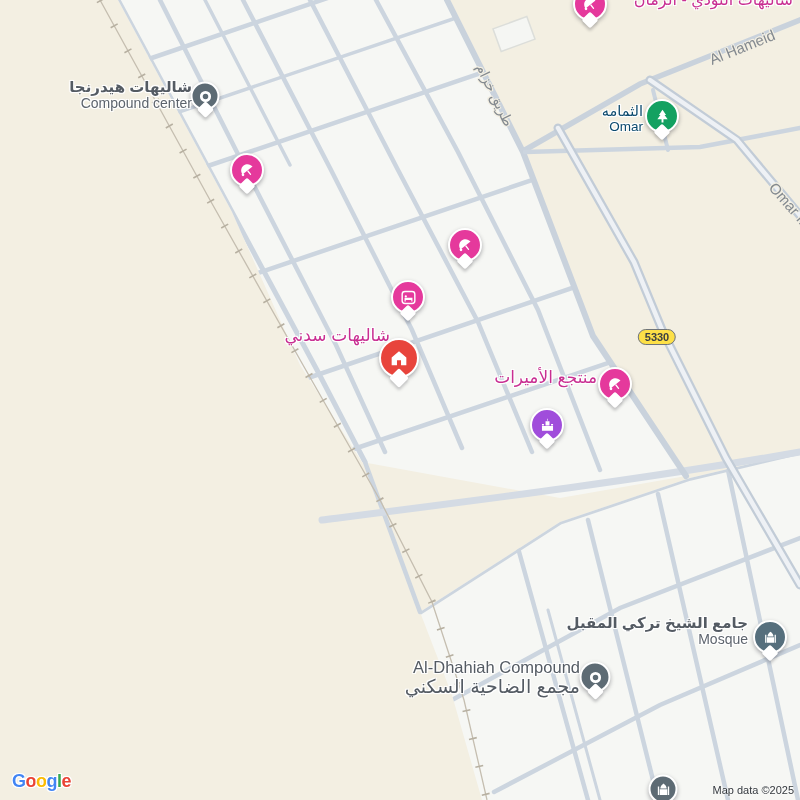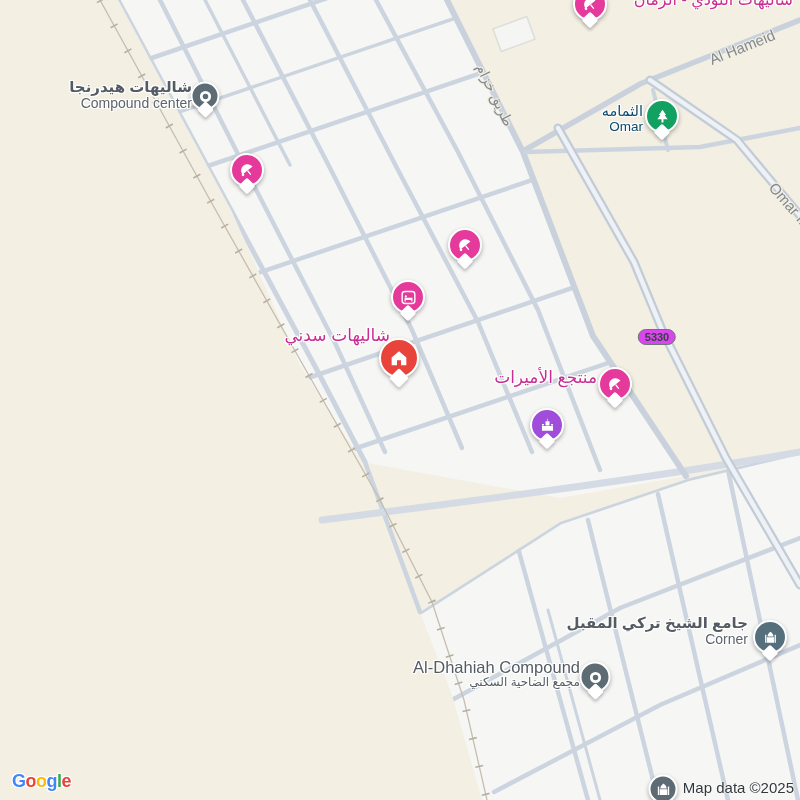--- a/index.html
+++ b/index.html
@@ -22,21 +22,21 @@
   .pink{color:#c92f92;}
   .gray{color:#545b63;}
   .gray2{color:#5d646d;}
   .green{color:#0c4a6e;}
   .road-label{
     position:absolute;z-index:4;color:#83898f;font-size:15px;white-space:nowrap;
     text-shadow:-1px -1px 0 #f3efe2,1px -1px 0 #f3efe2,-1px 1px 0 #f3efe2,1px 1px 0 #f3efe2;
   }
   .route-badge{
     position:absolute;z-index:5;transform:translate(-50%,-50%);
-    background:#d946ef;border:1.5px solid #6f747a;border-radius:9px;
+    background:#fde047;border:1.5px solid #6f747a;border-radius:9px;
     font-size:11px;font-weight:bold;color:#3c4043;padding:0px 6px;line-height:14px;
   }
 
   
   .pin{
     position:absolute;transform:translate(-50%,-50%);
     width:34px;height:34px;border-radius:50%;
     border:2.5px solid #fff;box-sizing:border-box;
     display:flex;align-items:center;justify-content:center;
     box-shadow:0 2px 4px rgba(50,50,60,.4);z-index:5;
@@ -59,21 +59,21 @@
   .pin-dot svg{width:20px;height:20px;}
 
   
   .glogo{
     position:absolute;left:12px;bottom:8px;z-index:9;font-size:18px;font-weight:bold;
     letter-spacing:-0.5px;
     text-shadow:-1px -1px 0 #fff,1px -1px 0 #fff,-1px 1px 0 #fff,1px 1px 0 #fff,0 0 2px #fff;
   }
   .g-blue{color:#4285F4}.g-red{color:#EA4335}.g-yellow{color:#FBBC05}.g-green{color:#34A853}
   .copyright{
-    position:absolute;right:6px;bottom:4px;z-index:9;font-size:15px;color:#33383d;
+    position:absolute;right:6px;bottom:4px;z-index:9;font-size:11px;color:#33383d;
     text-shadow:0 0 2px #fff,0 0 2px #fff;
     text-align:center;
   }
 </style>
 </head>
 <body>
 
 <div class="map">
 
   <svg class="base" width="800" height="800" viewBox="0 0 800 800">
@@ -167,26 +167,26 @@
   <div class="poi-label pink" style="right:410px;top:286px;margin-top:40px;">
     <div class="l-big">شاليهات سدني</div>
   </div>
 
   <div class="poi-label pink" style="right:203px;top:368px;text-align:center;">
     <div class="l-big">منتجع الأميرات</div>
   </div>
 
   <div class="poi-label gray" style="right:52px;top:615px;">
     <div class="l-med">جامع الشيخ تركي المقبل</div>
-    <div class="l-sec gray2">Corner</div>
+    <div class="l-sec gray2">Mosque</div>
   </div>
 
   <div class="poi-label gray" style="right:220px;top:658px;">
     <div style="font-size:16.5px;">Al-Dhahiah Compound</div>
-    <div style="font-size:12px;">مجمع الضاحية السكني</div>
+    <div style="font-size:19px;">مجمع الضاحية السكني</div>
   </div>
 
   <div class="pin pin-slate pin-dot" style="left:205px;top:96px;">
     <span class="pin-tail"></span>
     <svg viewBox="0 0 24 24">
         <circle cx="12" cy="12" r="5" fill="none" stroke="#fff" stroke-width="3.4"></circle>
       </svg>
   </div>
 
   <div class="pin pin-pink" style="left:590px;top:4px;">

